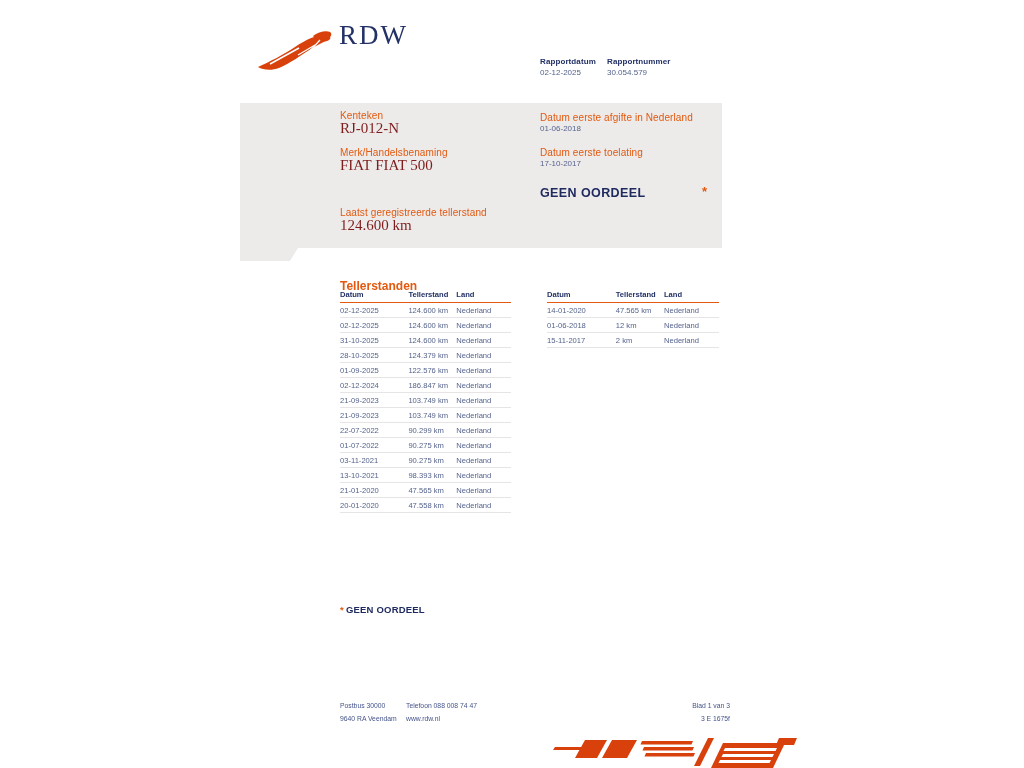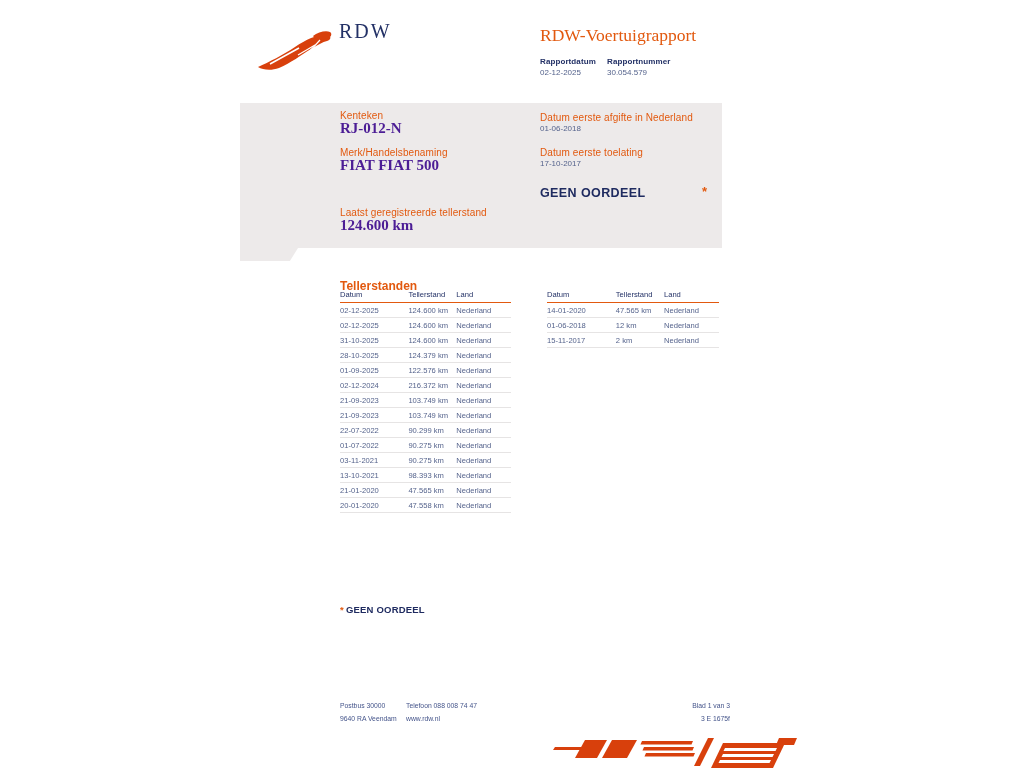--- a/index.html
+++ b/index.html
@@ -4,42 +4,42 @@
 <style>
   html,body{margin:0;padding:0;background:#ffffff;}
   .page{
     position:relative;width:1024px;height:768px;background:#ffffff;overflow:hidden;
     font-family:"Liberation Sans","DejaVu Sans",sans-serif;
   }
   .abs{position:absolute;}
   
   .logo-text{
     left:339px;top:20px;font-family:"Liberation Serif","DejaVu Serif",serif;
-    font-size:20px;color:#233166;letter-spacing:2px;
+    font-size:27px;color:#233166;letter-spacing:2px;
   }
   .doc-title{
     left:540px;top:25px;font-family:"Liberation Serif","DejaVu Serif",serif;
     font-size:17.5px;color:#E2590F;
   }
   .meta-label{font-size:8px;font-weight:bold;color:#233166;letter-spacing:.1px;}
   .meta-value{font-size:8px;color:#55638C;}
   
   .card{left:240px;top:103px;width:482px;height:145px;background:#EDEAEA;}
   .card-tab{left:240px;top:248px;width:58px;height:13px;background:#EDEAEA;
     clip-path:polygon(0 0,100% 0,86% 100%,0 100%);}
   .fld-label{font-size:10px;font-weight:normal;color:#E2590F;letter-spacing:.1px;}
-  .fld-big{font-family:"Liberation Serif","DejaVu Serif",serif;font-size:15px;color:#4c1d95;font-weight:bold;}
+  .fld-big{font-family:"Liberation Serif","DejaVu Serif",serif;font-size:15px;color:#7f1d1d;}
   .fld-small{font-size:8px;color:#55638C;}
   .oordeel{font-size:12.5px;font-weight:800;color:#1F2B60;letter-spacing:.4px;}
   .star{color:#E2590F;font-weight:bold;font-size:13px;}
   
   .section-label{font-size:12px;font-weight:bold;color:#E2590F;}
   table.kmtable{border-collapse:collapse;table-layout:fixed;}
   table.kmtable th{
-    font-size:7.6px;font-weight:normal;color:#233166;text-align:left;
+    font-size:7.6px;font-weight:bold;color:#233166;text-align:left;
     padding:0 0 3px 0;border-bottom:1.5px solid #E2590F;line-height:9px;
   }
   table.kmtable td{
     font-size:7.6px;color:#55638C;line-height:9px;padding:2.5px 0;
     border-bottom:1px solid #E6E4E4;white-space:nowrap;
   }
   table.kmtable .c1{width:40%;}
   table.kmtable .c2{width:28%;text-align:left;}
   table.kmtable .c3{width:32%;text-align:left;}
   .t1{left:340px;top:290px;width:171px;}
@@ -62,21 +62,20 @@
 
   <svg class="abs logo-svg" width="76" height="48" viewBox="0 0 76 48" aria-hidden="true">
     <path fill="#D8400C" d="M1 40 C 6 43 14 44 22 41 C 34 36 44 28 54 22 C 60 18 66 15 70 14 C 74 13 75 9 70 8 C 62 7 50 12 38 20 C 26 28 12 35 1 40 Z"></path>
     <path fill="#D8400C" d="M56 9 C 61 5 69 3 73 5 C 75 6 75 10 71 11 L 60 14 Z"></path>
     <line x1="13" y1="37" x2="42" y2="21" stroke="#ffffff" stroke-width="1.6"></line>
     <line x1="41" y1="28" x2="58" y2="18" stroke="#ffffff" stroke-width="1.2"></line>
     <line x1="52" y1="25" x2="63" y2="13" stroke="#ffffff" stroke-width="1.2"></line>
   </svg>
   <div class="abs logo-text">RDW</div>
 
-  <div class="abs doc-title">RDW-Voertuigrapport</div>
 
   <div class="abs meta-label" style="left:540px;top:57px;">Rapportdatum</div>
   <div class="abs meta-value" style="left:540px;top:68px;">02-12-2025</div>
   <div class="abs meta-label" style="left:607px;top:57px;text-align:center;">Rapportnummer</div>
   <div class="abs meta-value" style="left:607px;top:68px;">30.054.579</div>
 
   <div class="abs card"></div>
   <div class="abs card-tab"></div>
 
   <div class="abs fld-label" style="left:340px;top:110px;">Kenteken</div>
@@ -130,21 +129,21 @@
         </tr>
 
         <tr>
           <td class="c1">01-09-2025</td>
           <td class="c2">122.576 km</td>
           <td class="c3">Nederland</td>
         </tr>
 
         <tr>
           <td class="c1">02-12-2024</td>
-          <td class="c2">216.372 km</td>
+          <td class="c2">186.847 km</td>
           <td class="c3">Nederland</td>
         </tr>
 
         <tr>
           <td class="c1">21-09-2023</td>
           <td class="c2">103.749 km</td>
           <td class="c3">Nederland</td>
         </tr>
 
         <tr>

